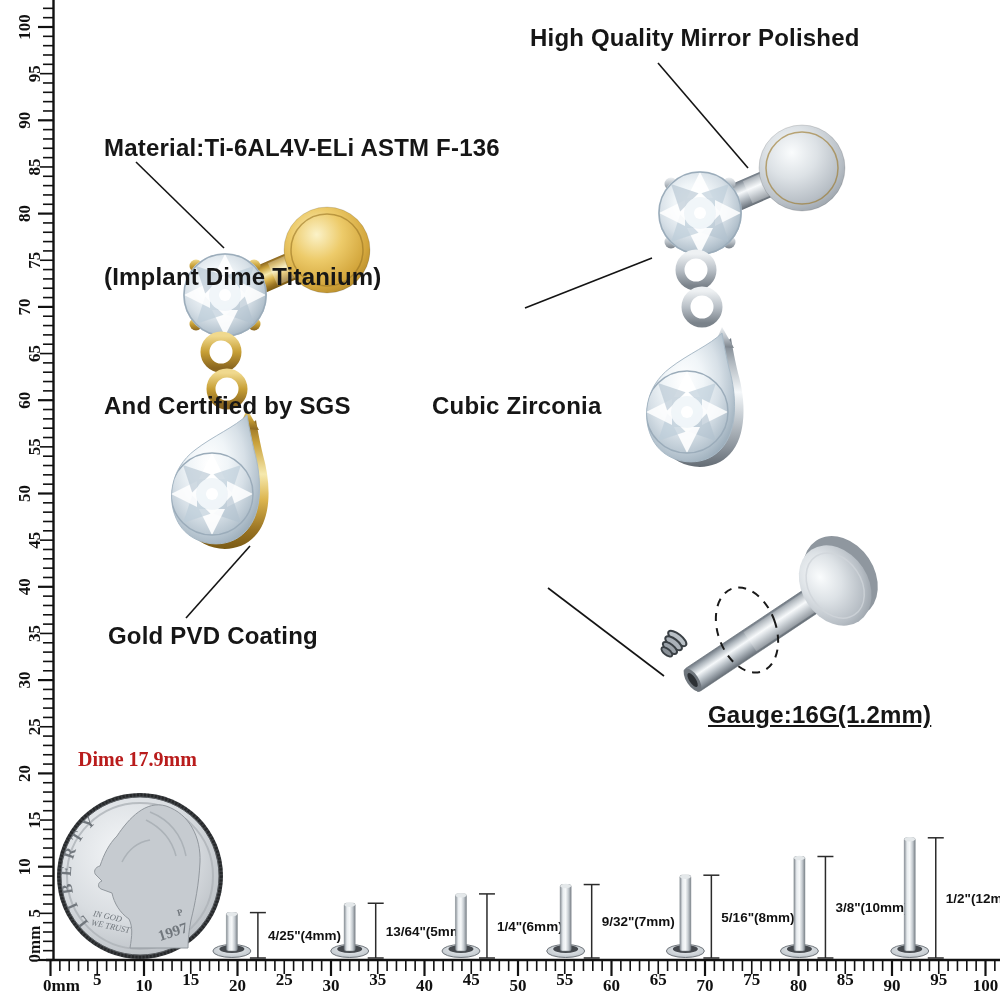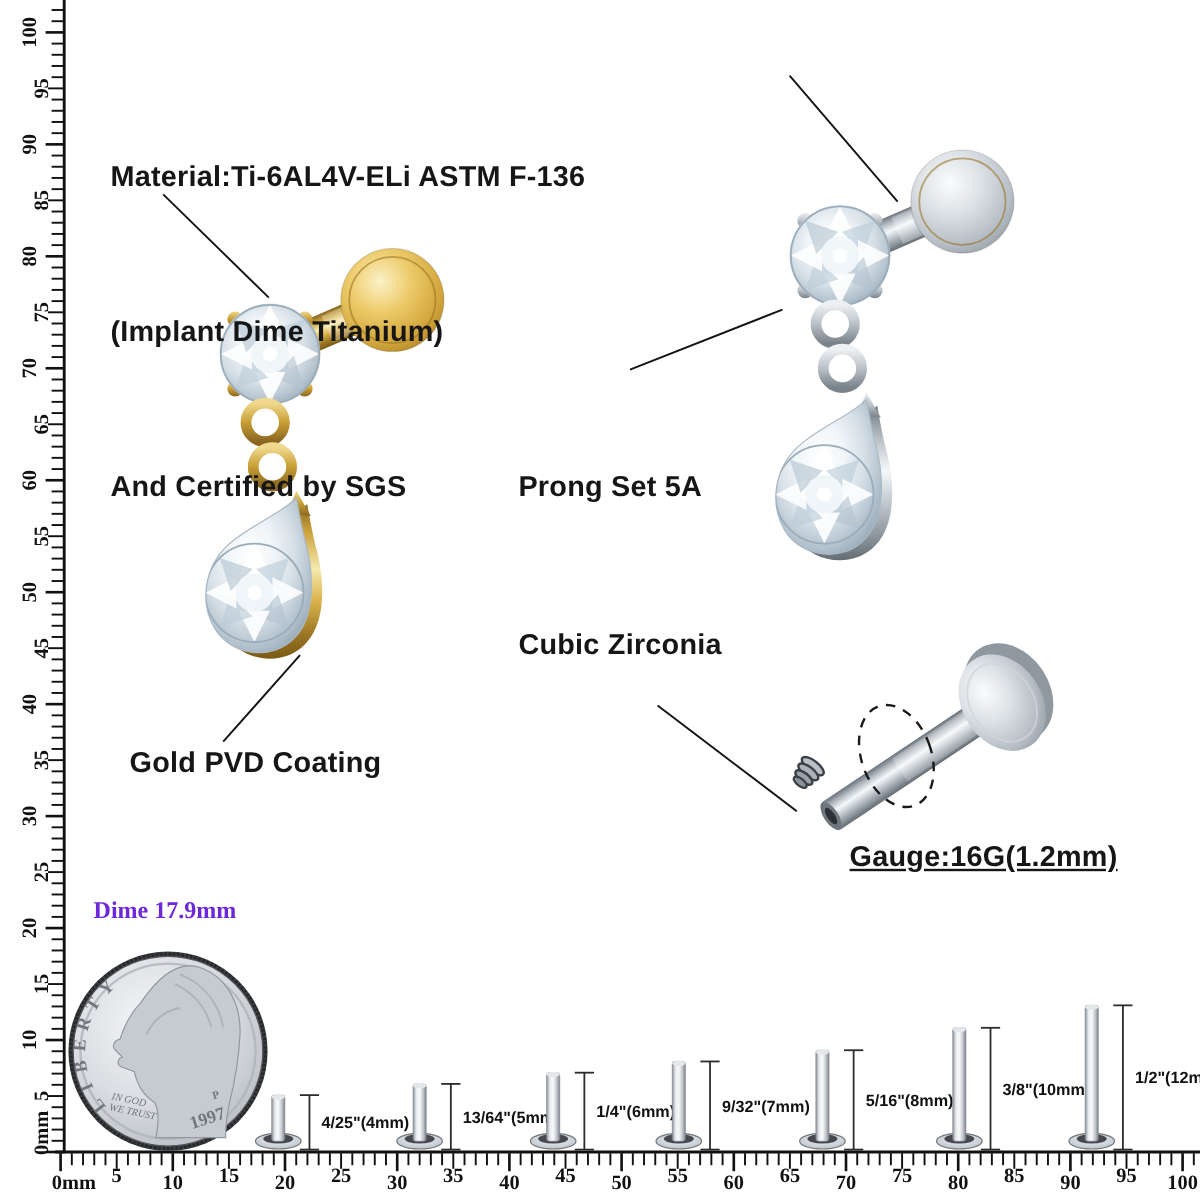--- a/index.html
+++ b/index.html
@@ -2,23 +2,23 @@
 <html><head>
 <meta charset="utf-8">
 <style>
   html,body{margin:0;padding:0;background:#ffffff;}
   #canvas{position:relative;width:1000px;height:1000px;background:#ffffff;overflow:hidden;
           font-family:"Liberation Sans",sans-serif;}
   #scene{position:absolute;left:0;top:0;}
   .ann{position:absolute;font:700 24px "Liberation Sans",sans-serif;color:#161616;
        letter-spacing:.2px;white-space:pre;}
   .ann .ln{display:block;}
-  #material{line-height:43px;}
+  #material{line-height:43px;margin-left:12px;}
   #prong{line-height:44px;}
-  .serif-label{position:absolute;font:700 20px "Liberation Serif",serif;color:#6d28d9;}
+  .serif-label{position:absolute;font:700 20px "Liberation Serif",serif;color:#b91c1c;}
   .rnum{font:700 17px "Liberation Serif",serif;fill:#111;}
   .barlabel{font:700 13.5px "Liberation Sans",sans-serif;fill:#111;}
   .dimetext{fill:#71777d;}
 </style>
 </head>
 <body>
 
 <div id="canvas">
 
 <svg id="scene" width="1000" height="1000" viewBox="0 0 1000 1000">
@@ -539,21 +539,21 @@
           <text x="945.765" y="902.9" class="barlabel">1/2"(12mm)</text>
         </g>
       </g>
 </svg>
 
 <div class="ann" id="material" style="left:92px;top:40px;">
   <span class="ln">Material:Ti-6AL4V-ELi ASTM F-136</span>
   <span class="ln">(Implant Dime Titanium)</span>
   <span class="ln">And Certified by SGS</span>
 </div>
+<div class="ann" style="left:530px;top:24px;">High Quality Mirror Polished</div>
 <div class="ann" id="prong" style="left:432px;top:296px;">
-  <span class="ln">Prong Set 5A</span>
   <span class="ln">Cubic Zirconia</span>
 </div>
 <div class="ann" style="left:108px;top:622px;">Gold PVD Coating</div>
 <div class="ann" style="left:708px;top:701px;text-decoration:underline;">Gauge:16G(1.2mm)</div>
 <div class="serif-label" style="left:78px;top:748px;">Dime 17.9mm</div>
 
 </div>
 
 </body></html>

